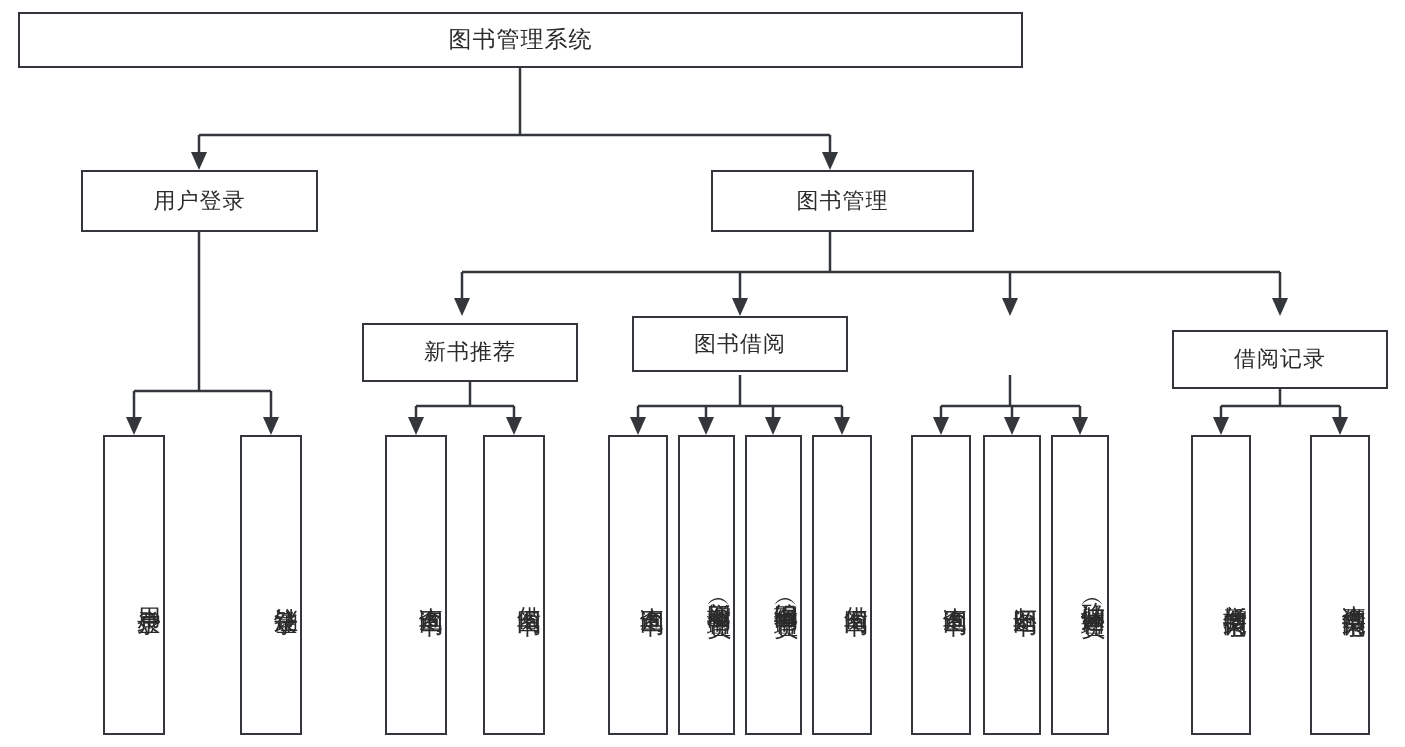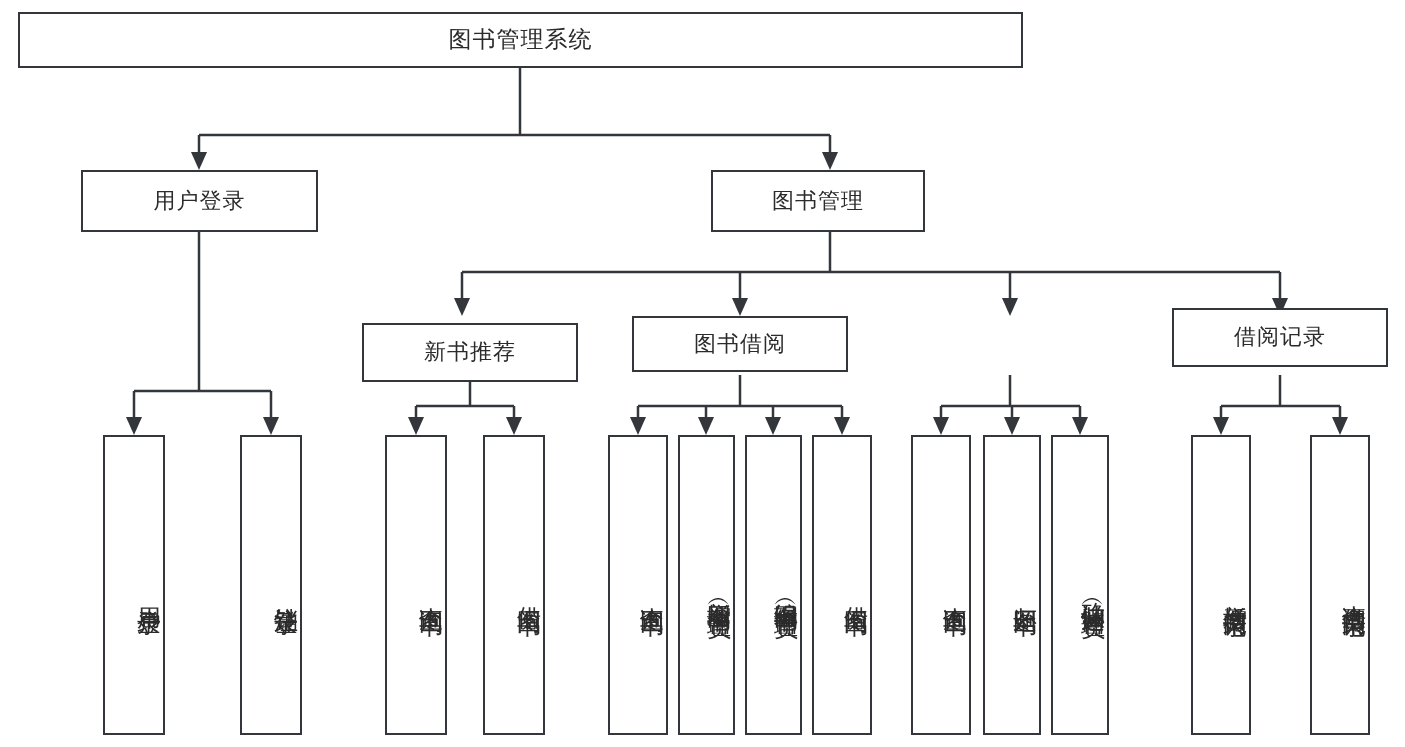--- a/index.html
+++ b/index.html
@@ -149,31 +149,31 @@
     </g>
   </svg>
 
   <div class="node horiz root" id="n-root" style="left: 18px; top: 12px; width: 1005px; height: 56px;">
     <span>图书管理系统</span>
   </div>
 
   <div class="node horiz" id="n-l2-0" style="left: 81px; top: 170px; width: 237px; height: 62px;">
     <span>用户登录</span>
   </div>
-  <div class="node horiz" id="n-l2-1" style="left: 711px; top: 170px; width: 214px; height: 62px;">
+  <div class="node horiz" id="n-l2-1" style="left: 711px; top: 170px; width: 263px; height: 62px;">
     <span>图书管理</span>
   </div>
 
   <div class="node horiz" id="n-l3-0" style="left: 362px; top: 316px; width: 216px; height: 59px; margin-top: 7px;">
     <span>新书推荐</span>
   </div>
   <div class="node horiz" id="n-l3-1" style="left: 632px; top: 316px; width: 216px; height: 56px;">
     <span>图书借阅</span>
   </div>
-  <div class="node horiz" id="n-l3-3" style="left: 1172px; top: 308px; width: 216px; height: 59px;">
+  <div class="node horiz" id="n-l3-3" style="left: 1172px; top: 330px; width: 216px; height: 59px;">
     <span>借阅记录</span>
   </div>
 
   <div class="node vert" id="n-leaf-0" style="left: 103px; top: 435px; width: 62px; height: 300px;">
     <span class="vtext">用户登录</span>
   </div>
   <div class="node vert" id="n-leaf-1" style="left: 240px; top: 435px; width: 62px; height: 300px;">
     <span class="vtext">注销登录</span>
   </div>
   <div class="node vert" id="n-leaf-2" style="left: 385px; top: 435px; width: 62px; height: 300px;">

